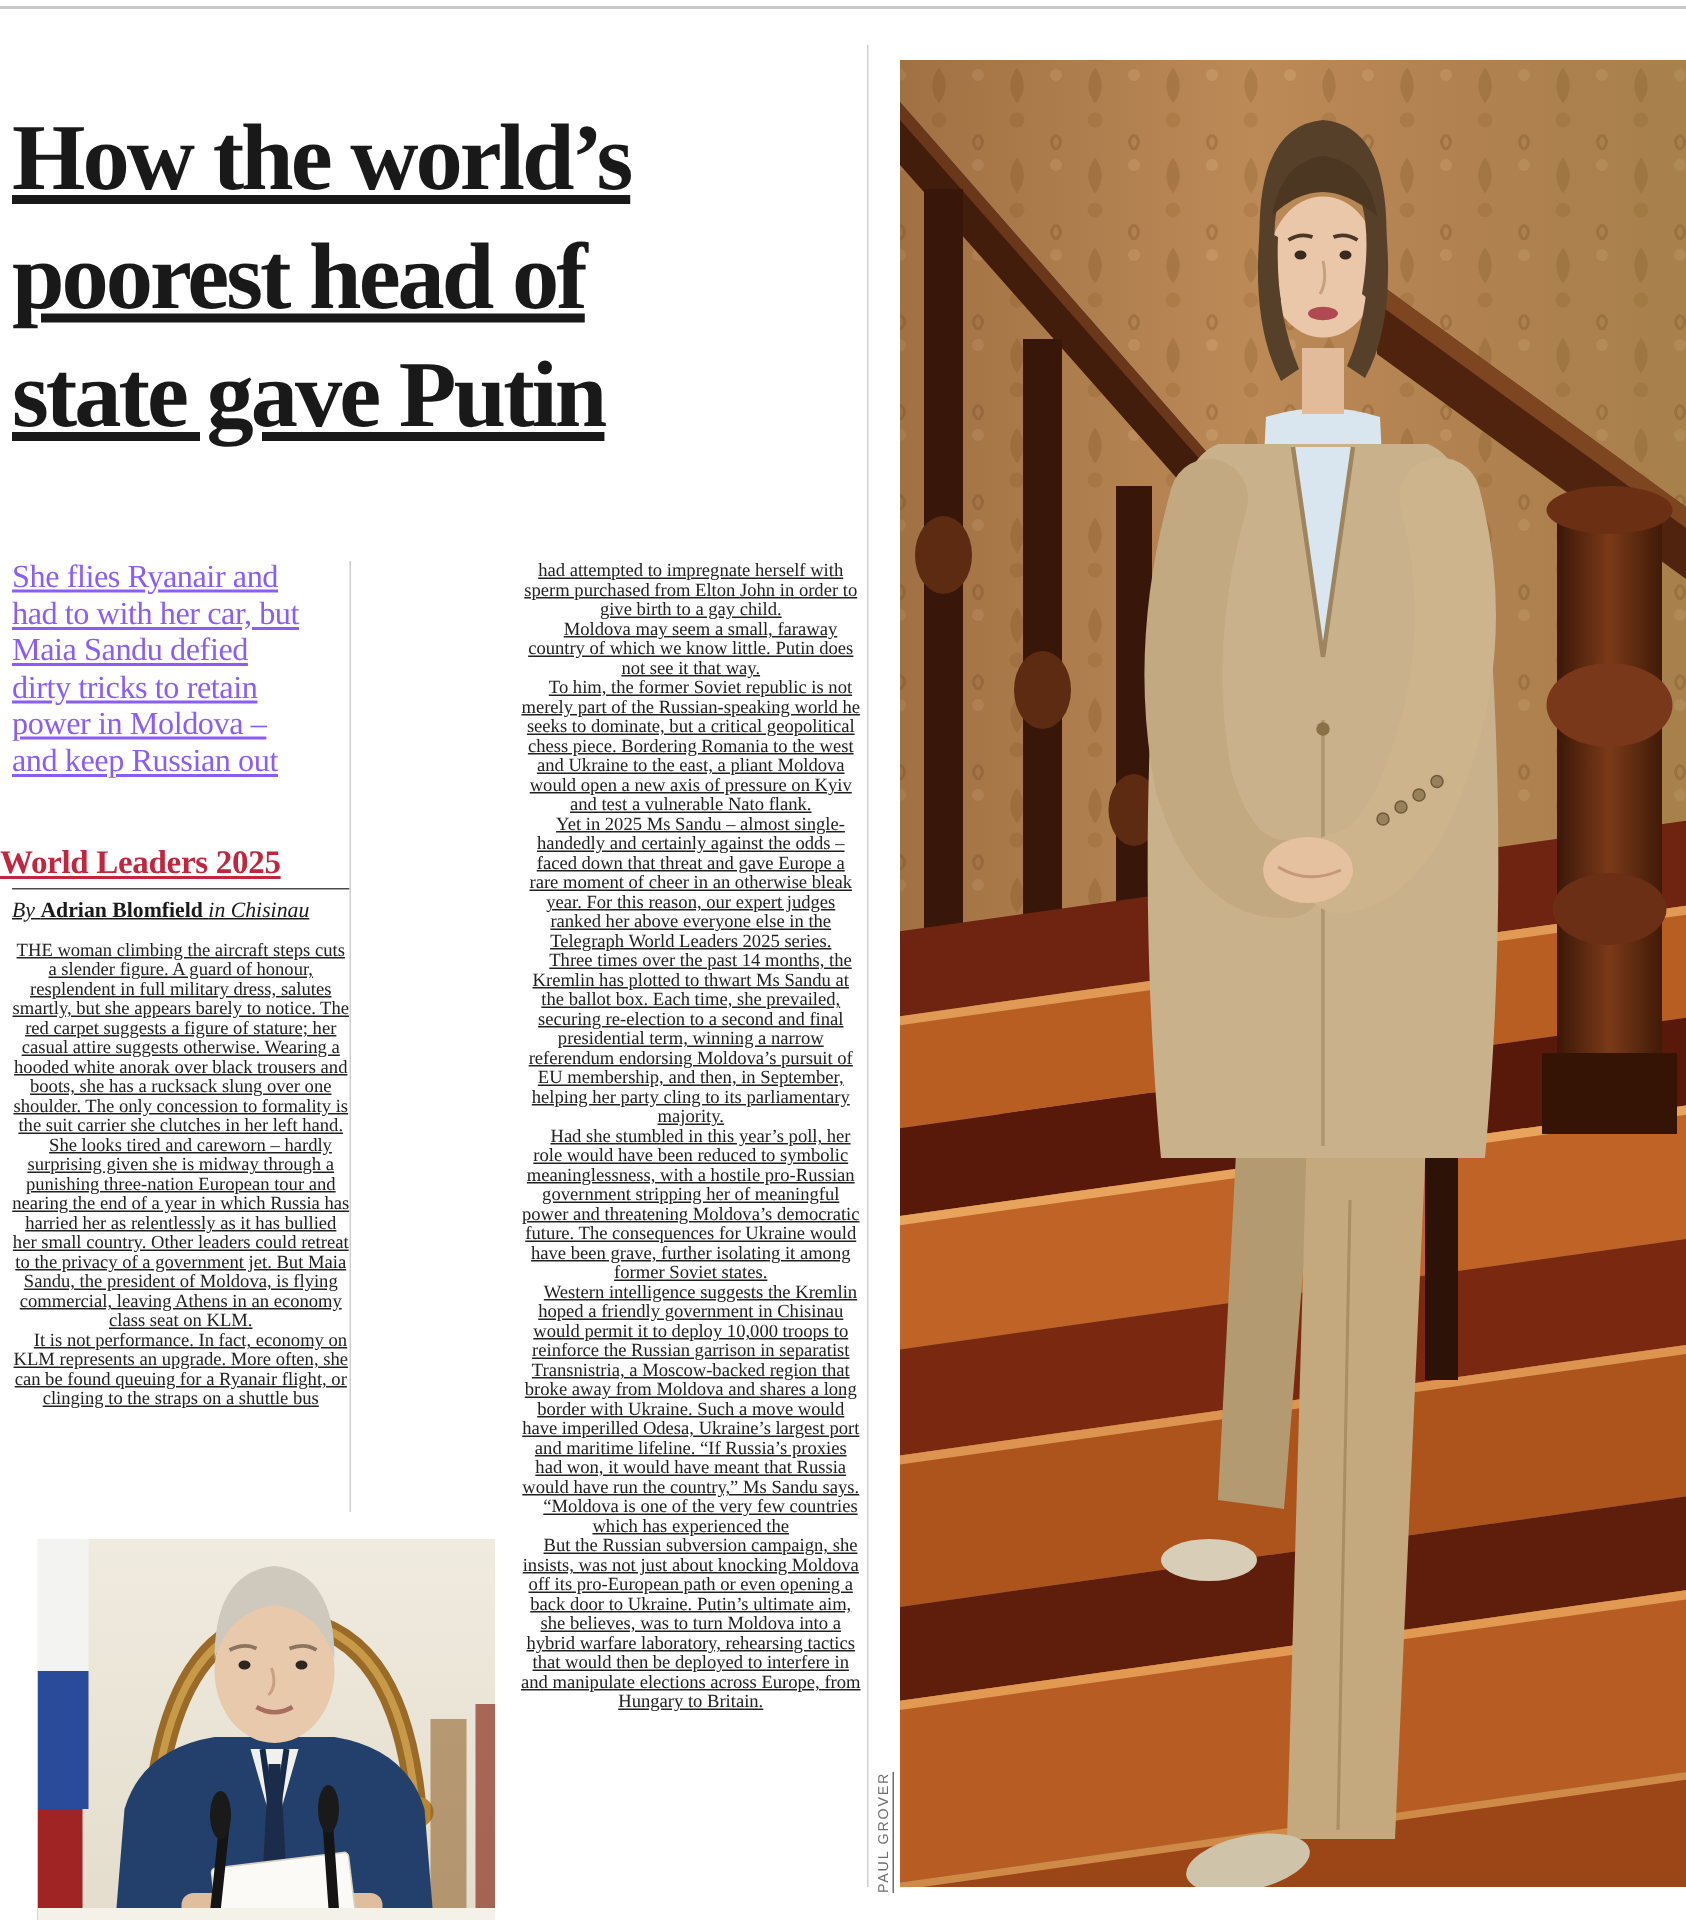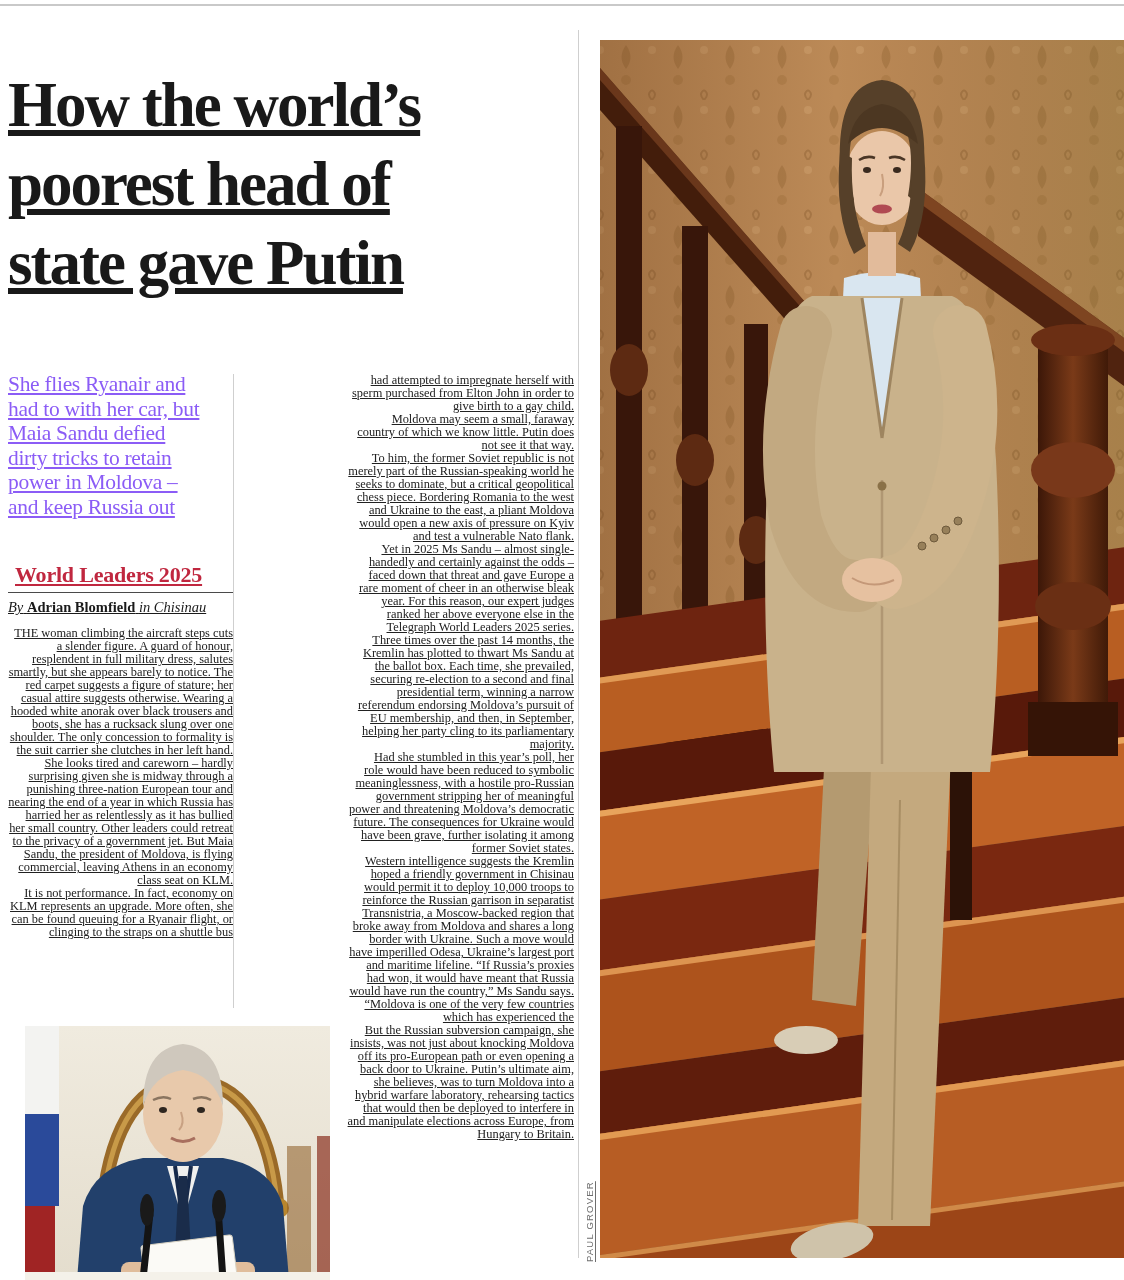--- a/index.html
+++ b/index.html
@@ -13,28 +13,28 @@
     left:8px;top:24px;width:566px;
     font-size:63px;line-height:79px;font-weight:600;letter-spacing:-2px;color:#191919;
   }
   .headline span{display:block;}
   .standfirst{
     left:8px;top:372px;width:230px;
     font-size:21.5px;line-height:24.5px;letter-spacing:-0.3px;color:#8b5cf6;
   }
   .standfirst span{display:block;}
   .section-label{
-    left:15px;top:562px;width:230px;
+    left:0;top:562px;width:230px;
     font-size:22px;font-weight:700;letter-spacing:-0.2px;
   }
   .byline-rule{left:8px;top:592px;width:225px;height:1px;background:#4a4a4a;}
   .byline{left:8px;top:599px;width:230px;font-size:14.5px;color:#1a1a1a;}
   .byline em{font-style:italic;font-weight:400;margin-top:20px;}
   .byline strong{font-style:normal;font-weight:700;}
-  .bodycol{font-size:12.4px;line-height:13px;color:#212121;text-align:right;overflow:hidden;}
+  .bodycol{font-size:12.4px;line-height:13px;color:#212121;text-align:center;overflow:hidden;}
   .bodycol p{margin:0;}
   .bodycol p.ind{text-indent:13px;}
   .body1{left:8px;top:627px;width:225px;height:392px;}
   .body2{left:347px;top:374px;width:227px;height:906px;}
   .vrule{background:#cfcfcf;width:1px;}
   .vrule-mid{left:233px;top:374px;height:634px;}
   .vrule-photo{left:578px;top:30px;height:1228px;}
   .main-photo{left:600px;top:40px;width:524px;height:1218px;}
   .putin-photo{left:25px;top:1026px;width:305px;height:254px;}
   .credit{
@@ -57,21 +57,21 @@
     <span>poorest head of</span>
     <span>state gave Putin</span>
   </h1>
 
   <div class="abs standfirst">
     <span>She flies Ryanair and</span>
     <span>had to with her car, but</span>
     <span>Maia Sandu defied</span>
     <span>dirty tricks to retain</span>
     <span>power in Moldova –</span>
-    <span>and keep Russia out</span>
+    <span>and keep Russian out</span>
   </div>
 
   <div class="abs section-label" style="color:#c0273f;">World Leaders 2025</div>
 
   <div class="abs byline-rule"></div>
 
   <div class="abs byline"><em>By</em>&nbsp;<strong>Adrian Blomfield</strong>&nbsp;<em>in Chisinau</em></div>
 
   <div class="abs bodycol body1">
     <p>THE woman climbing the aircraft steps cuts a slender figure. A guard of honour, resplendent in full military dress, salutes smartly, but she appears barely to notice. The red carpet suggests a figure of stature; her casual attire suggests otherwise. Wearing a hooded white anorak over black trousers and boots, she has a rucksack slung over one shoulder. The only concession to formality is the suit carrier she clutches in her left hand.</p>

